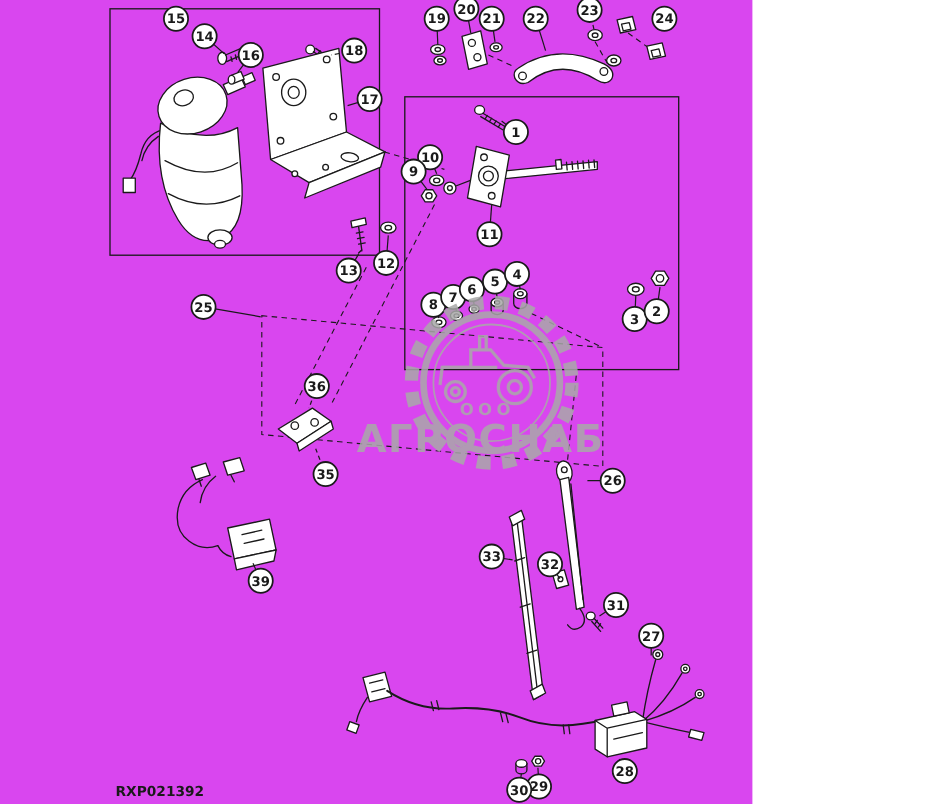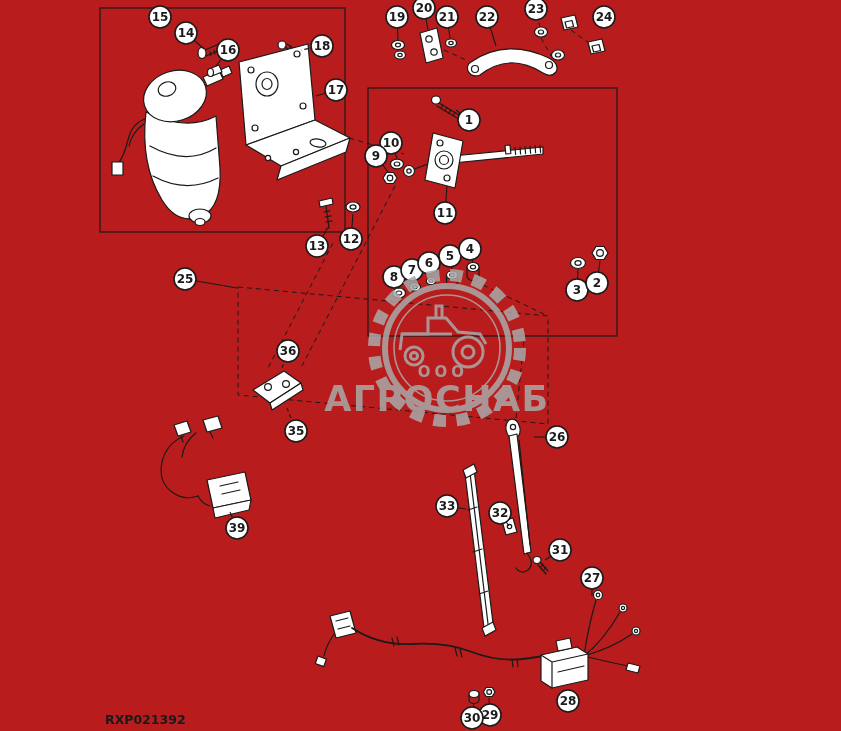--- a/index.html
+++ b/index.html
@@ -1,16 +1,16 @@
 <!DOCTYPE html>
 <html style="--line: #1a1a1a; --wm: #a9a9a9;"><head>
 <meta charset="utf-8">
 <style>
   html,body{margin:0;padding:0;background:#ffffff}
-  .page{position:relative;width:841px;height:731px;background:#b91c1c;overflow:hidden;font-family:"DejaVu Sans",sans-serif}
+  .page{position:relative;width:684px;height:731px;background:#d946ef;overflow:hidden;font-family:"DejaVu Sans",sans-serif}
   svg{display:block}
   .frame{fill:none;stroke:var(--line,#1a1a1a);stroke-width:1.2}
   .part{stroke:var(--line,#1a1a1a);stroke-width:1.2;fill:#fff;stroke-linejoin:round;stroke-linecap:round}
   .cline{fill:none;stroke:var(--line,#1a1a1a);stroke-width:1;stroke-dasharray:5 4}
   .leader{stroke:var(--line,#1a1a1a);stroke-width:1.1;fill:none}
   .leader.dashed{stroke-dasharray:4 3}
   .callout-circle{fill:#fff;stroke:var(--line,#1a1a1a);stroke-width:1.6}
   .callout-label{font:700 12px "DejaVu Sans",sans-serif;fill:var(--line,#1a1a1a);text-anchor:middle}
   .figure-code{font:700 12.5px "DejaVu Sans",sans-serif;fill:var(--line,#1a1a1a)}
   .wm-ooo{font:700 15px "DejaVu Sans",sans-serif;fill:var(--wm,#a6a6a6);text-anchor:middle;letter-spacing:4px}

